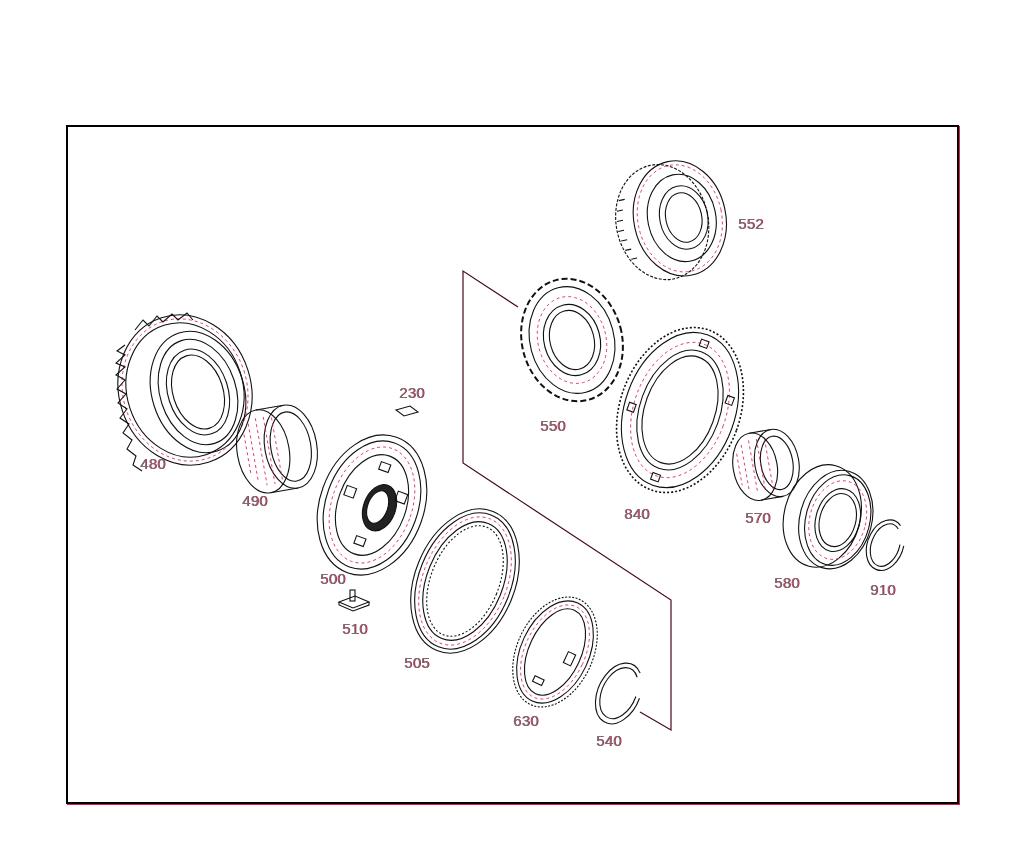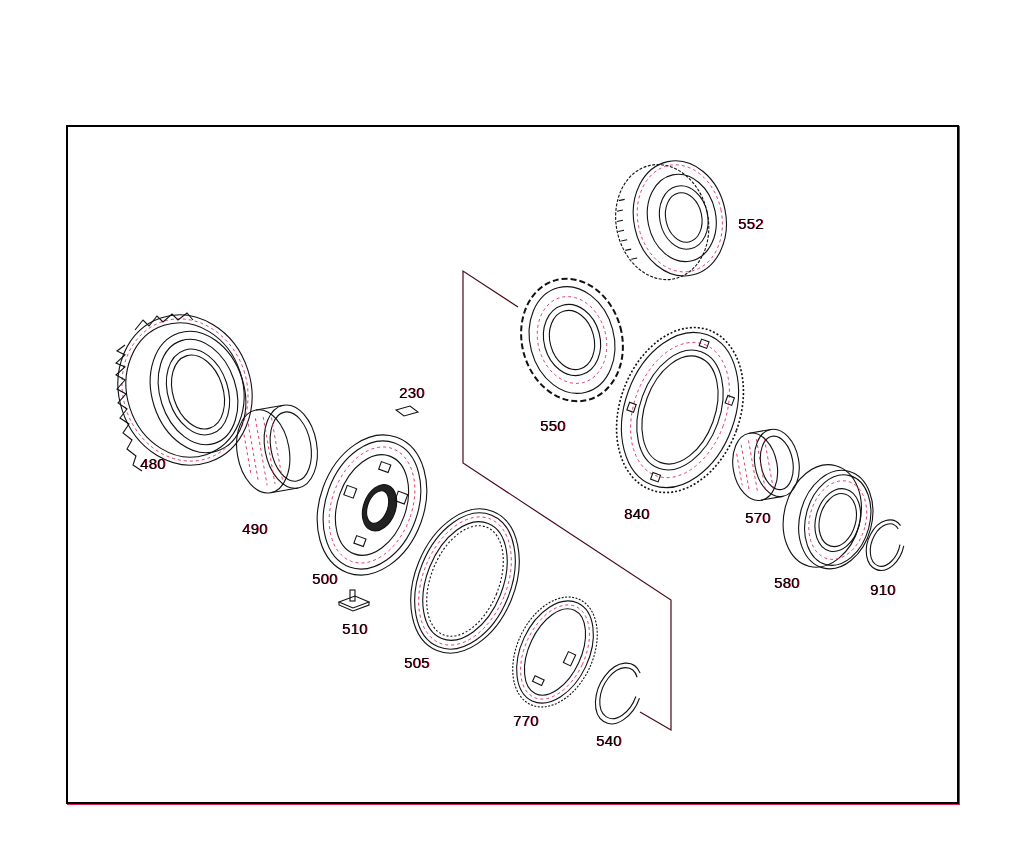--- a/index.html
+++ b/index.html
@@ -1,19 +1,19 @@
 <!DOCTYPE html>
 <html><head>
 <meta charset="utf-8">
 <style>
   html, body { margin: 0; padding: 0; background: #ffffff; }
   body { width: 1024px; height: 852px; position: relative; overflow: hidden; font-family: "Liberation Sans", sans-serif; }
   #stage { position: absolute; left: 0; top: 0; width: 1024px; height: 852px; }
   .frame { position: absolute; left: 66px; top: 125px; width: 889px; height: 675px; border: 2px solid #000; box-shadow: 1px 1px 0 #e0204f; }
-  .label { position: absolute; font-size: 15px; color: #000000; text-shadow: 0.6px 0 0 #d0103f; letter-spacing: 0.2px; line-height: 1; }
+  .label { position: absolute; font-size: 15px; color: #737373; text-shadow: 0.6px 0 0 #d0103f; letter-spacing: 0.2px; line-height: 1; }
   svg { position: absolute; left: 0; top: 0; }
   .ln { fill: none; stroke: #111; stroke-width: 1.1; }
   .lr { fill: none; stroke: #e0204f; stroke-width: 0.8; stroke-dasharray: 3 3; }
   .br { fill: none; stroke: #4a0a18; stroke-width: 1.2; }
 </style>
 </head>
 <body>
 
 <div id="stage">
   <div class="frame"></div>
@@ -162,26 +162,26 @@
 
     <g>
       <g transform="translate(886,548) rotate(20)">
         <path class="ln" d="M6,-26 A18,26 0 1 0 16,-8"></path>
         <path class="ln" d="M5,-22 A14,22 0 1 0 12,-8"></path>
       </g>
     </g>
   </svg>
 
   <span class="label" style="left:140px;top:456px">480</span>
-  <span class="label" style="left:242px;top:521px">490</span>
-  <span class="label" style="left:312px;top:571px">500</span>
+  <span class="label" style="left:242px;top:493px">490</span>
+  <span class="label" style="left:320px;top:571px">500</span>
   <span class="label" style="left:404px;top:655px">505</span>
   <span class="label" style="left:342px;top:621px">510</span>
   <span class="label" style="left:399px;top:385px">230</span>
-  <span class="label" style="left:513px;top:713px">770</span>
+  <span class="label" style="left:513px;top:713px">630</span>
   <span class="label" style="left:596px;top:733px">540</span>
   <span class="label" style="left:540px;top:418px">550</span>
   <span class="label" style="left:738px;top:216px">552</span>
   <span class="label" style="left:624px;top:506px">840</span>
   <span class="label" style="left:745px;top:510px">570</span>
   <span class="label" style="left:774px;top:575px">580</span>
   <span class="label" style="left:870px;top:582px">910</span>
 </div>
 
 </body></html>

